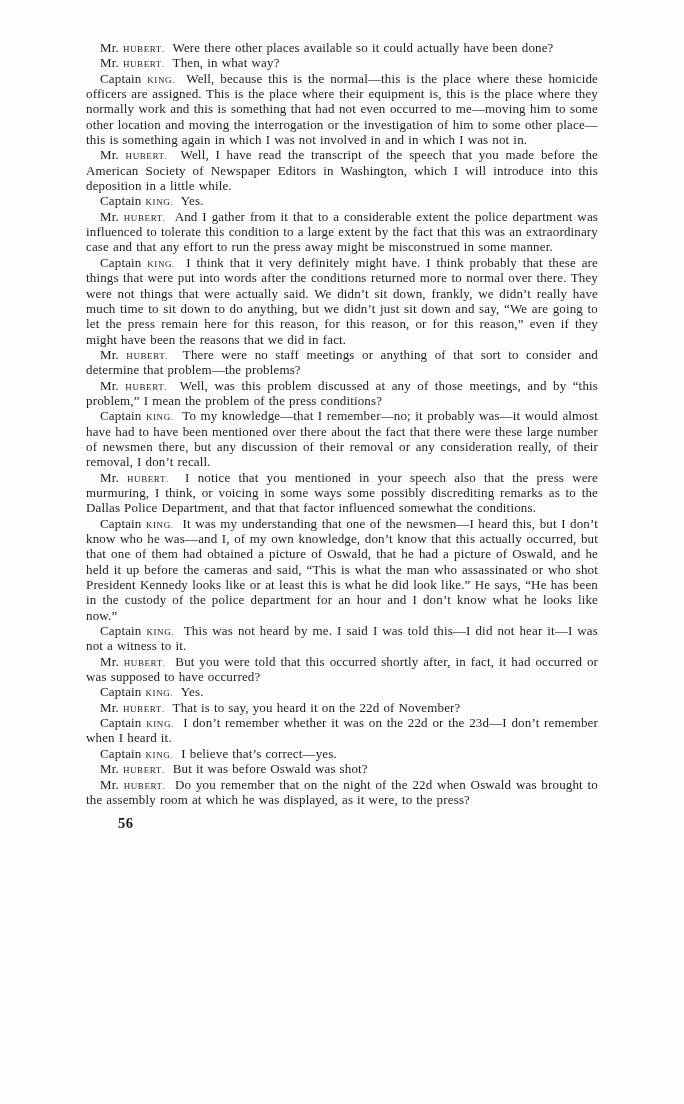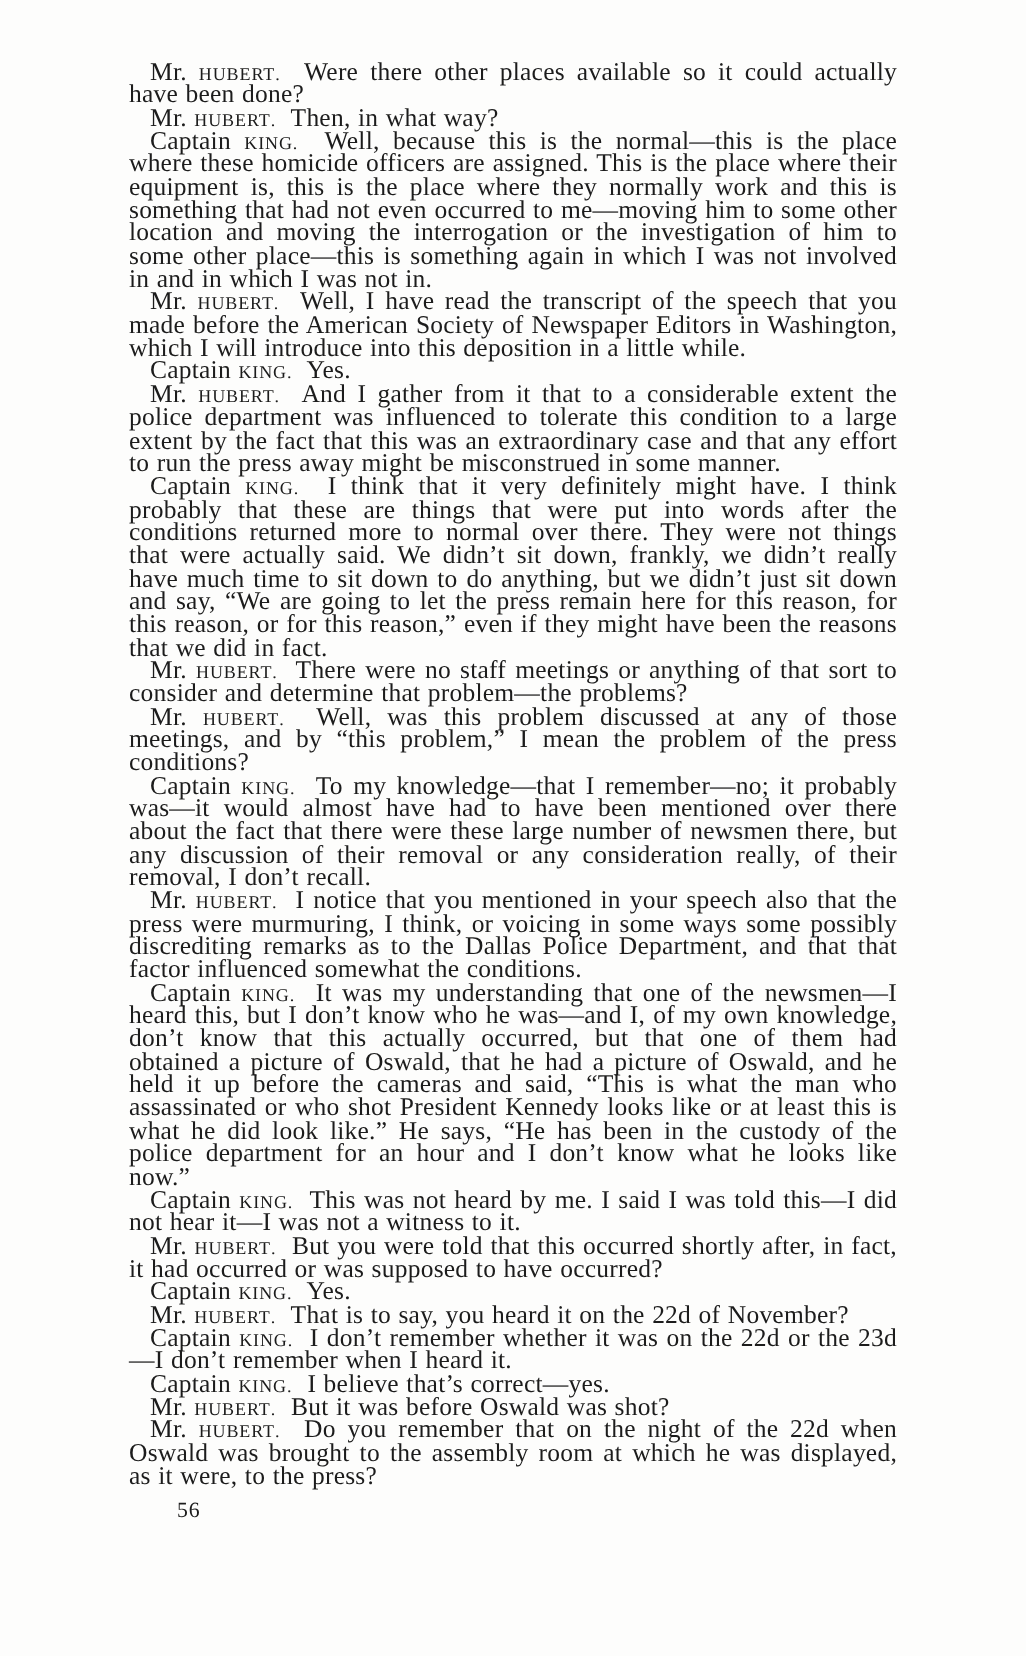--- a/index.html
+++ b/index.html
@@ -16,36 +16,36 @@
     padding: 40px 86px 0 86px;
     font-family: "Liberation Serif", "DejaVu Serif", serif;
     color: #1c1c1c;
     overflow: hidden;
   }
   .transcript {
     width: 512px;
   }
   .para {
     margin: 0;
-    font-size: 17px;
+    font-size: 13px;
     line-height: 15.35px;
     text-align: justify;
     text-indent: 14px;
     letter-spacing: 0.15px;
     word-spacing: 0.6px;
   }
   .speaker .sc {
     font-variant-caps: all-small-caps;
     letter-spacing: 0.6px;
   }
   .page-number {
     margin-top: 8px;
     padding-left: 32px;
     font-size: 14.5px;
-    font-weight: normal;
+    font-weight: bold;
     letter-spacing: 0.5px;
   }
 </style>
 </head>
 <body>
 
 <div class="page">
   <main class="transcript">
       <p class="para"><span class="speaker"><span>Mr. </span><span class="sc">Hubert.</span></span><span>&nbsp; Were there other places available so it could actually have been done?</span></p>
       <p class="para"><span class="speaker"><span>Mr. </span><span class="sc">Hubert.</span></span><span>&nbsp; Then, in what way?</span></p>

